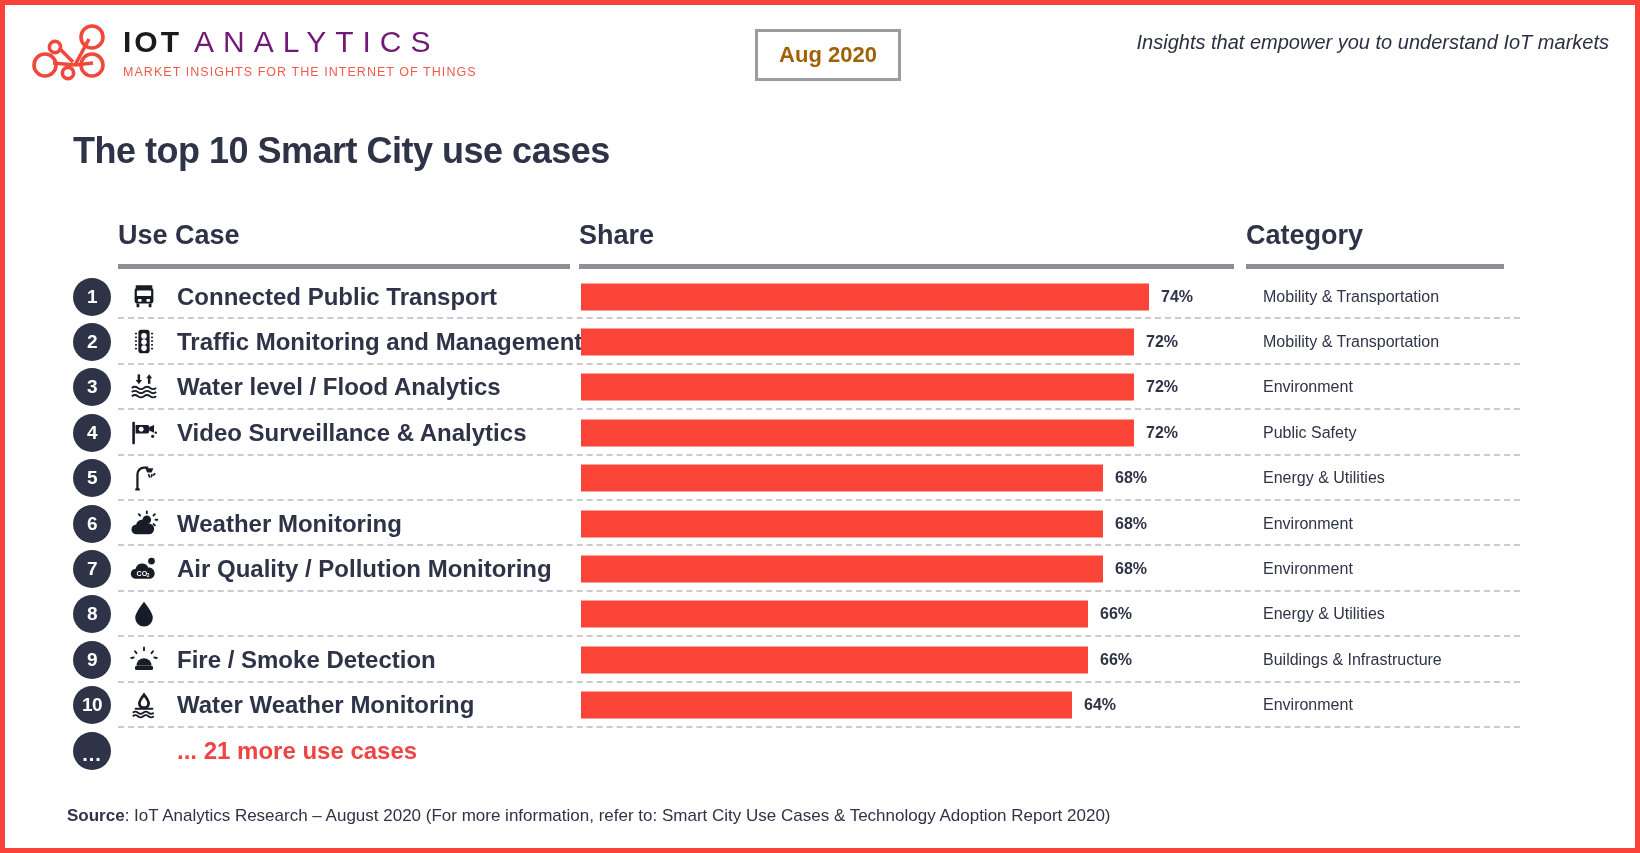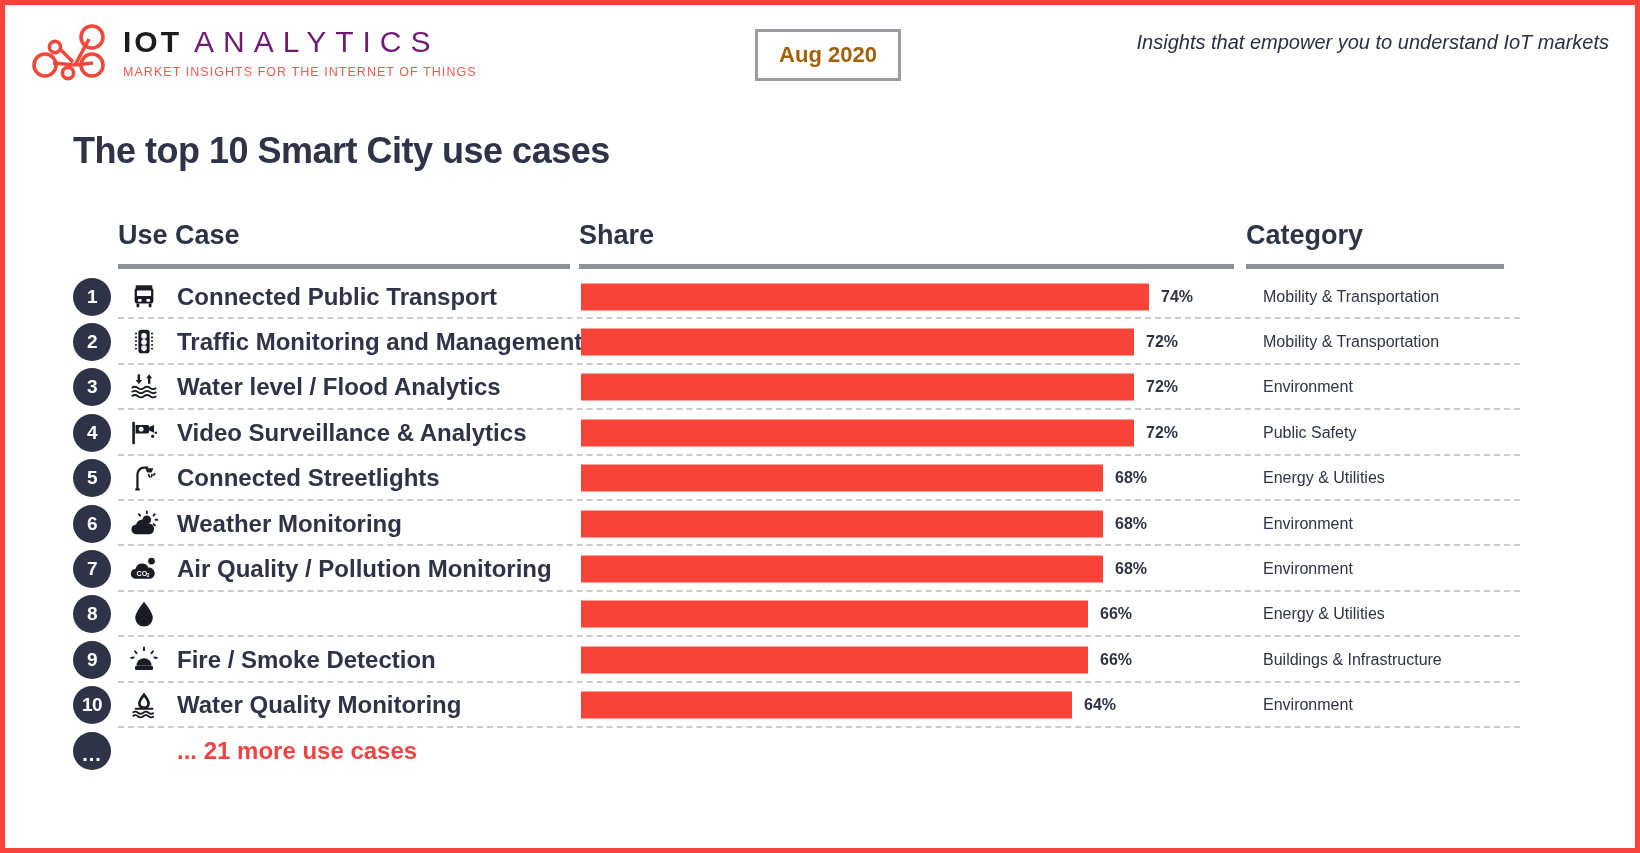--- a/index.html
+++ b/index.html
@@ -394,21 +394,20 @@
               </g>
               <g fill="#181c27">
                 <path d="M17.4 5.6 h8.6 l-2 4.6 h-4.6 z"></path>
                 <rect x="6.6" y="27" width="5" height="2.4" rx="1"></rect>
                 <rect x="20.3" y="11.6" width="1.8" height="4.4" rx="0.9" transform="rotate(-22 21 13)"></rect>
                 <rect x="23.4" y="11.4" width="1.8" height="4" rx="0.9" transform="rotate(14 24 13)"></rect>
                 <rect x="26.1" y="10.4" width="1.8" height="3.6" rx="0.9" transform="rotate(38 27 12)"></rect>
               </g>
             </svg>
           </div>
-          <div class="uc-label">Connected Streetlights</div>
           <div class="bar" style="width:522px"></div>
           <div class="bar-value" style="left:1110px">68%</div>
           <div class="cat">Energy &amp; Utilities</div>
           <div class="row-sep"></div>
         </div>
         <div class="row">
           <div class="rank">6</div>
           <div class="uc-icon">
             <svg viewBox="0 0 32 32" width="30" height="30">
               <g fill="#181c27">
@@ -487,29 +486,32 @@
             <svg viewBox="0 0 32 32" width="30" height="30">
               <g fill="#181c27">
                 <path d="M16 2.6 C16 2.6 9.6 10.4 9.6 14.2 a6.4 6.4 0 0 0 12.8 0 C22.4 10.4 16 2.6 16 2.6 z"></path>
                 <path d="M16 7.4 C16 7.4 12.6 11.8 12.6 14 a3.4 3.4 0 0 0 6.8 0 C19.4 11.8 16 7.4 16 7.4 z" fill="#fff"></path>
                 <rect x="6" y="19" width="20" height="2.1" rx="1"></rect>
                 <path d="M4 24.2 q2.8 -2.3 5.6 0 t5.6 0 t5.6 0 t5.6 0" stroke="#181c27" stroke-width="1.9" fill="none"></path>
                 <path d="M4 28 q2.8 -2.3 5.6 0 t5.6 0 t5.6 0 t5.6 0" stroke="#181c27" stroke-width="1.9" fill="none"></path>
               </g>
             </svg>
           </div>
-          <div class="uc-label">Water Quality Monitoring</div>
+          <div class="uc-label">Water Weather Monitoring</div>
           <div class="bar" style="width:491px"></div>
           <div class="bar-value" style="left:1079px">64%</div>
           <div class="cat">Environment</div>
           <div class="row-sep"></div>
         </div>
         <div class="row-more">
           <div class="more-badge">...</div>
           <div class="more-label">... 21 more use cases</div>
         </div>
       </div>
   </div>
 
   <div class="footnotes">
+    <div>
+      <span class="fn-key">Source</span><span>: IoT Analytics Research – August 2020 (For more information, refer to: Smart City Use Cases &amp; Technology Adoption Report 2020)</span>
+    </div>
   </div>
 
 </div>
 
 </body></html>

